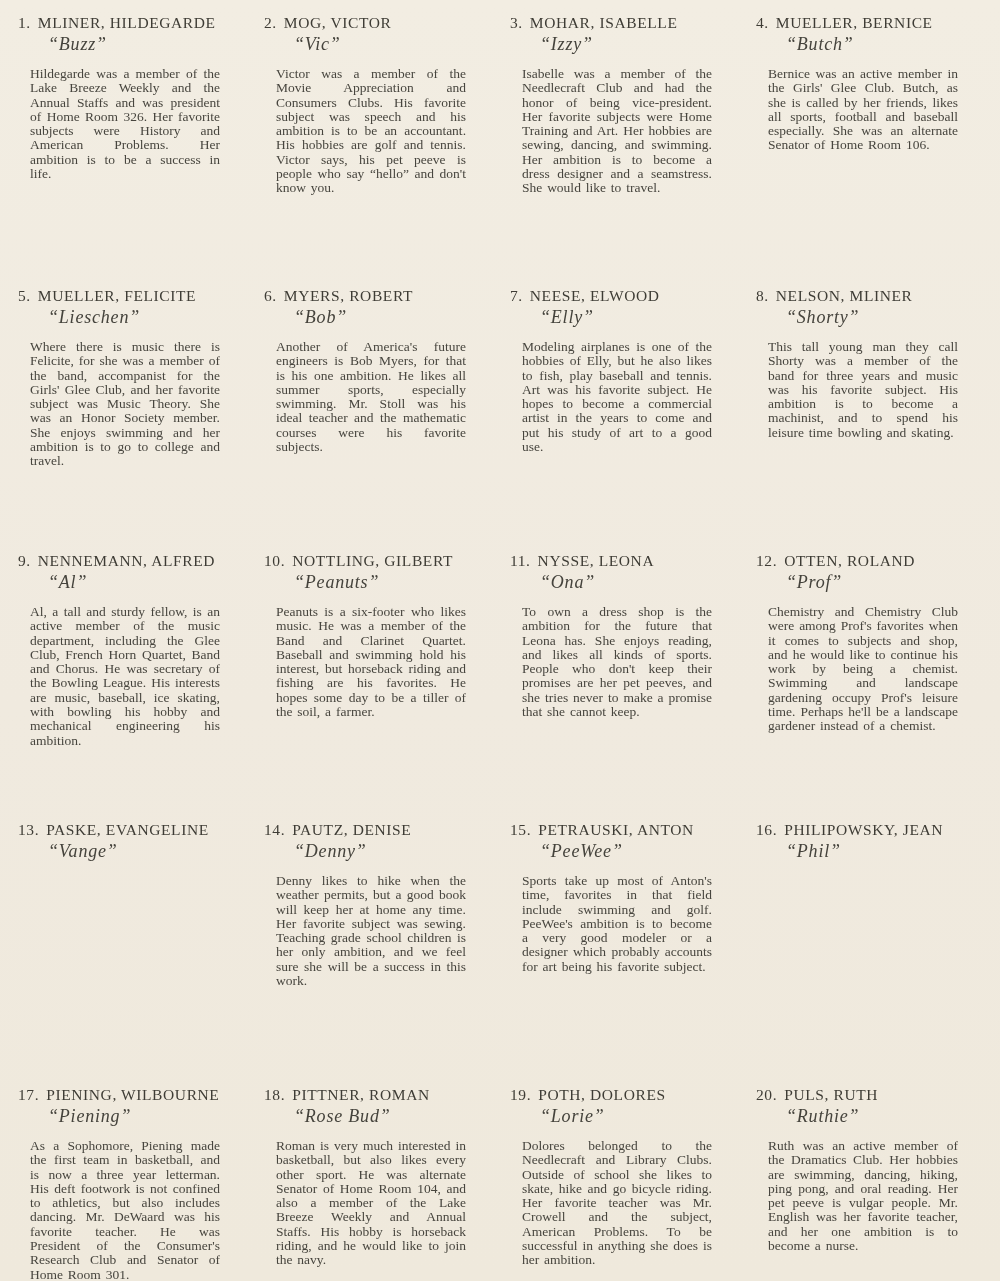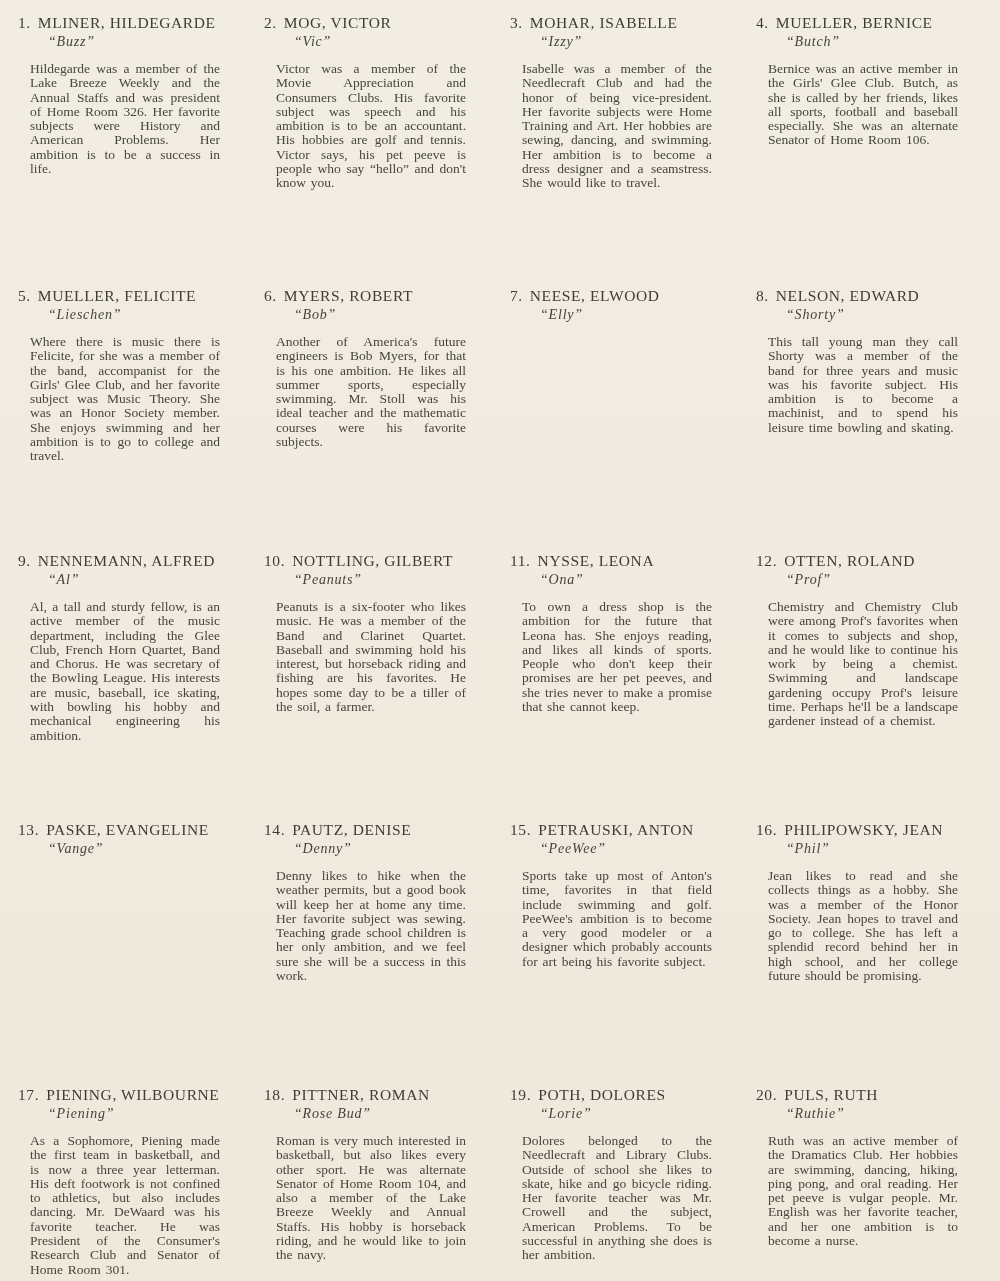--- a/index.html
+++ b/index.html
@@ -26,21 +26,21 @@
     margin: 0 0 2px 0;
     font-size: 15.5px;
     font-weight: normal;
     letter-spacing: 0.6px;
     color: #3e3c35;
     white-space: nowrap;
   }
   .entry-num { margin-right: 7px; }
   .entry-nick {
     font-style: italic;
-    font-size: 14px;
+    font-size: 18px;
     letter-spacing: 0.8px;
     margin: 1px 0 8px 30px;
     color: #45433c;
   }
   .entry-bio {
     margin: 12px;
     text-align: justify;
     font-size: 13.5px;
     line-height: 1.06;
     word-spacing: 1.5px;
@@ -84,24 +84,25 @@
 
   <article class="entry">
     <h2 class="entry-head"><span class="entry-num">6.</span><span>MYERS, ROBERT</span></h2>
     <div class="entry-nick">“Bob”</div>
     <p class="entry-bio">Another of America's future engineers is Bob Myers, for that is his one ambition. He likes all summer sports, especially swimming. Mr. Stoll was his ideal teacher and the mathematic courses were his favorite subjects.</p>
   </article>
 
   <article class="entry">
     <h2 class="entry-head"><span class="entry-num">7.</span><span>NEESE, ELWOOD</span></h2>
     <div class="entry-nick">“Elly”</div>
+    <p class="entry-bio">Modeling airplanes is one of the hobbies of Elly, but he also likes to fish, play baseball and tennis. Art was his favorite subject. He hopes to become a commercial artist in the years to come and put his study of art to a good use.</p>
   </article>
 
   <article class="entry">
-    <h2 class="entry-head"><span class="entry-num">8.</span><span>NELSON, EDWARD</span></h2>
+    <h2 class="entry-head"><span class="entry-num">8.</span><span>NELSON, MLINER</span></h2>
     <div class="entry-nick">“Shorty”</div>
     <p class="entry-bio">This tall young man they call Shorty was a member of the band for three years and music was his favorite subject. His ambition is to become a machinist, and to spend his leisure time bowling and skating.</p>
   </article>
 
   <article class="entry">
     <h2 class="entry-head"><span class="entry-num">9.</span><span>NENNEMANN, ALFRED</span></h2>
     <div class="entry-nick">“Al”</div>
     <p class="entry-bio">Al, a tall and sturdy fellow, is an active member of the music department, including the Glee Club, French Horn Quartet, Band and Chorus. He was secretary of the Bowling League. His interests are music, baseball, ice skating, with bowling his hobby and mechanical engineering his ambition.</p>
   </article>
 
@@ -136,21 +137,20 @@
 
   <article class="entry">
     <h2 class="entry-head"><span class="entry-num">15.</span><span>PETRAUSKI, ANTON</span></h2>
     <div class="entry-nick">“PeeWee”</div>
     <p class="entry-bio">Sports take up most of Anton's time, favorites in that field include swimming and golf. PeeWee's ambition is to become a very good modeler or a designer which probably accounts for art being his favorite subject.</p>
   </article>
 
   <article class="entry">
     <h2 class="entry-head"><span class="entry-num">16.</span><span>PHILIPOWSKY, JEAN</span></h2>
     <div class="entry-nick">“Phil”</div>
-    <p class="entry-bio">Jean likes to read and she collects things as a hobby. She was a member of the Honor Society. Jean hopes to travel and go to college. She has left a splendid record behind her in high school, and her college future should be promising.</p>
   </article>
 
   <article class="entry">
     <h2 class="entry-head"><span class="entry-num">17.</span><span>PIENING, WILBOURNE</span></h2>
     <div class="entry-nick">“Piening”</div>
     <p class="entry-bio">As a Sophomore, Piening made the first team in basketball, and is now a three year letterman. His deft footwork is not confined to athletics, but also includes dancing. Mr. DeWaard was his favorite teacher. He was President of the Consumer's Research Club and Senator of Home Room 301.</p>
   </article>
 
   <article class="entry">
     <h2 class="entry-head"><span class="entry-num">18.</span><span>PITTNER, ROMAN</span></h2>

